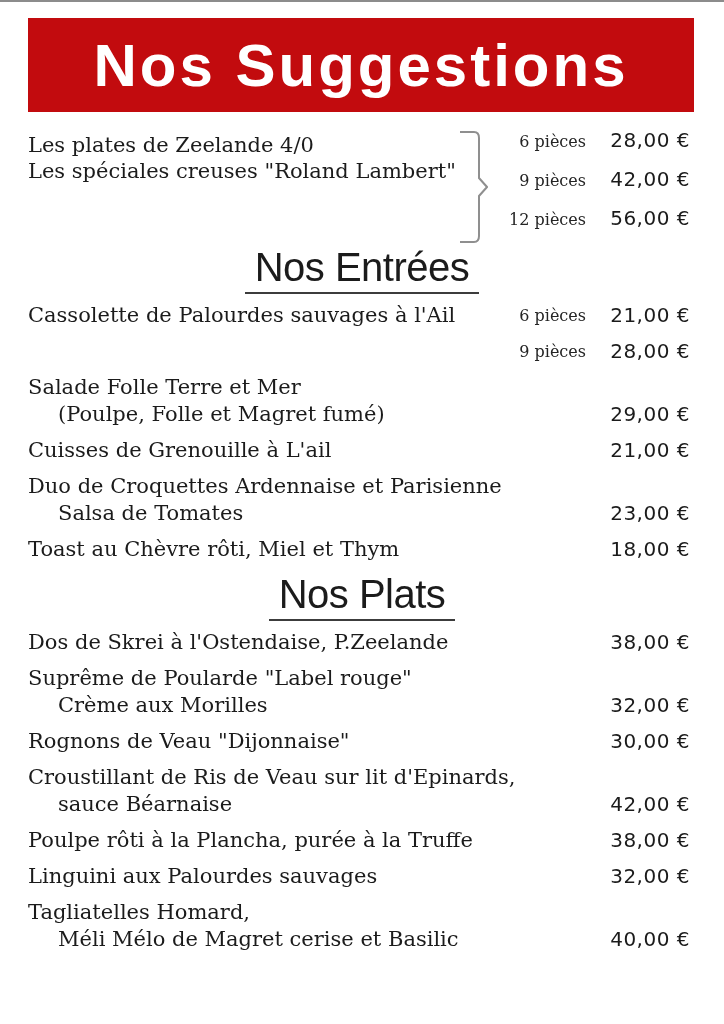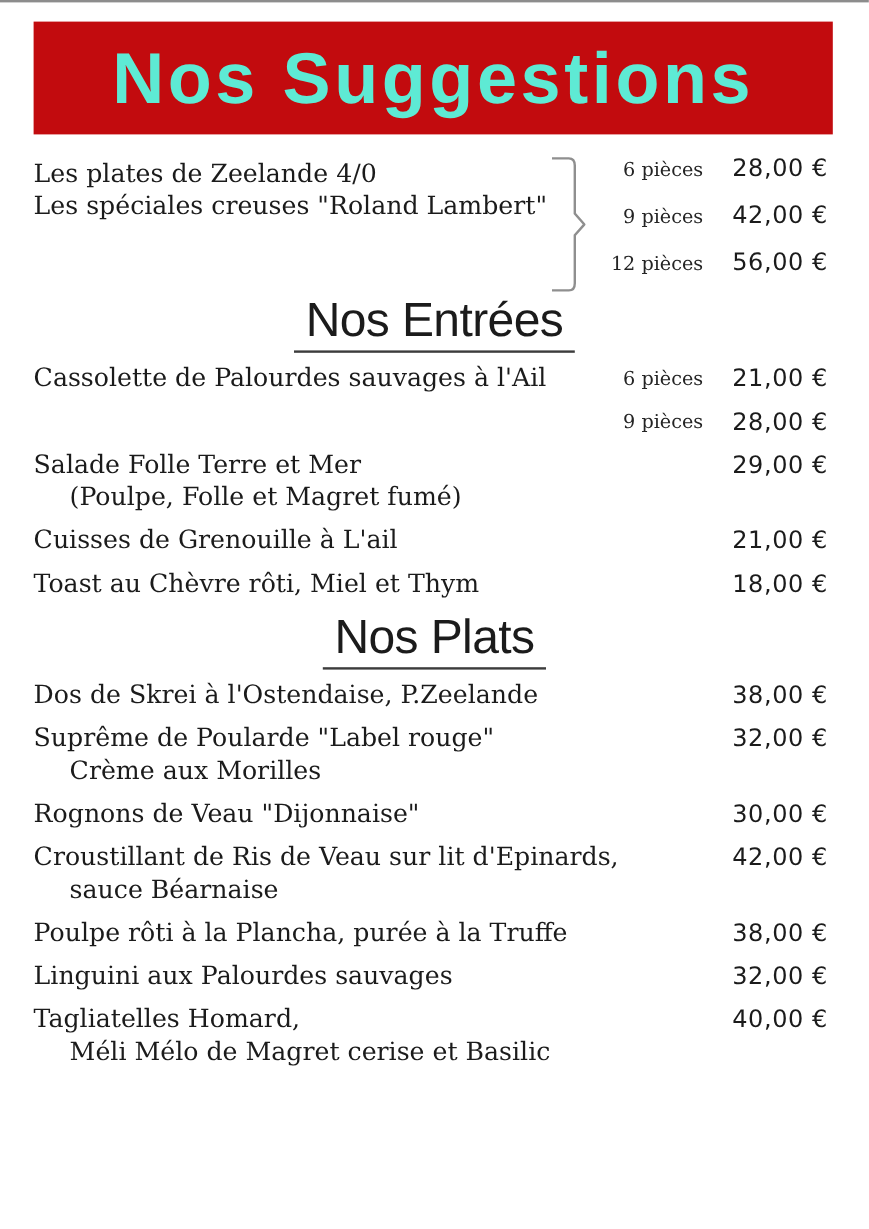--- a/index.html
+++ b/index.html
@@ -34,33 +34,33 @@
     width:104px;flex:none;text-align:right;white-space:nowrap;
     font-family:"DejaVu Sans",sans-serif;font-size:20px;letter-spacing:0.5px;
   }
   .section-title-row{text-align:center;margin:0 12px 8px}
   .section-title{
     display:inline-block;font-family:"Liberation Sans",sans-serif;
     font-size:40px;letter-spacing:-0.5px;white-space:nowrap;
     border-bottom:2px solid #3c3c3c;padding:0 10px 2px;
   }
   .rows{margin:0 34px 0 28px}
-  .row{display:flex;align-items:flex-start;margin-bottom:9px}
+  .row{display:flex;align-items:flex-end;margin-bottom:9px}
   .row-name{flex:1;font-size:21px;line-height:27px}
   .row-sub{padding-left:30px}
   .row-qty{width:88px;flex:none;text-align:right;font-size:16px;line-height:27px;color:#242424;white-space:nowrap}
   .row-price{line-height:27px}
 </style>
 </head>
 <body>
 
 <div>
 
   <div class="banner" style="background: rgb(194, 11, 14);">
-    <span class="banner-title" style="color: #5eead4;">Nos Suggestions</span>
+    <span class="banner-title" style="color: #ffffff;">Nos Suggestions</span>
   </div>
 
 
   <div class="ecailler">
     <div class="ec-items" id="ec-items">
         <div class="ec-item">Les plates de Zeelande 4/0</div>
         <div class="ec-item">Les spéciales creuses "Roland Lambert"</div>
       </div>
     <div class="ec-brace">
       <svg id="brace-svg" width="30" height="114" viewBox="0 0 30 114">
@@ -99,20 +99,24 @@
           </div>
           <div class="row">
             <div class="row-name">Salade Folle Terre et Mer<div class="row-sub">(Poulpe, Folle et Magret fumé)</div></div>
             <div class="price row-price">29,00 €</div>
           </div>
           <div class="row">
             <div class="row-name">Cuisses de Grenouille à L'ail</div>
             <div class="price row-price">21,00 €</div>
           </div>
           <div class="row">
+            <div class="row-name">Duo de Croquettes Ardennaise et Parisienne<div class="row-sub">Salsa de Tomates</div></div>
+            <div class="price row-price">23,00 €</div>
+          </div>
+          <div class="row">
             <div class="row-name">Toast au Chèvre rôti, Miel et Thym</div>
             <div class="price row-price">18,00 €</div>
           </div>
         </div>
       </div>
       <div class="section">
         <div class="section-title-row"><span class="section-title" style="border-bottom-color: rgb(60, 60, 60);">Nos Plats</span></div>
         <div class="rows">
           <div class="row">
             <div class="row-name">Dos de Skrei à l'Ostendaise, P.Zeelande</div>

